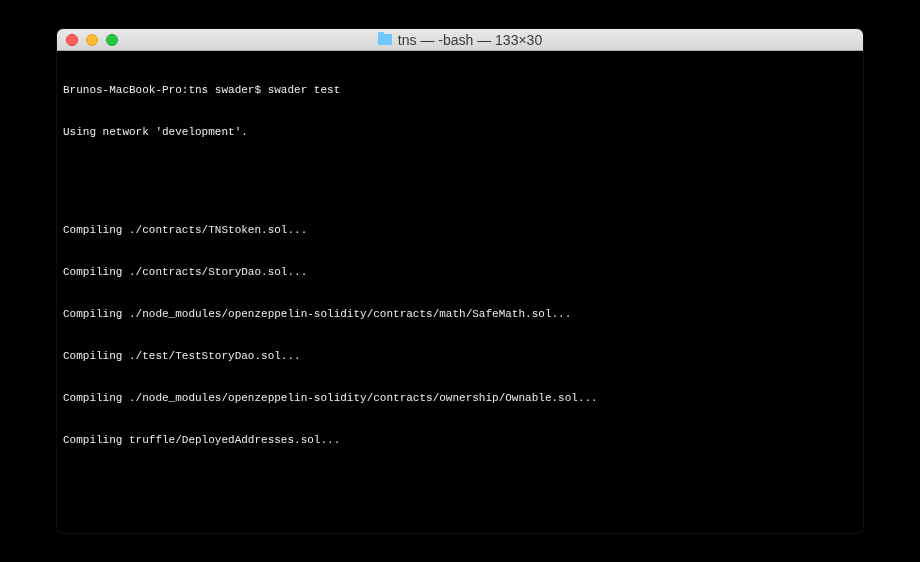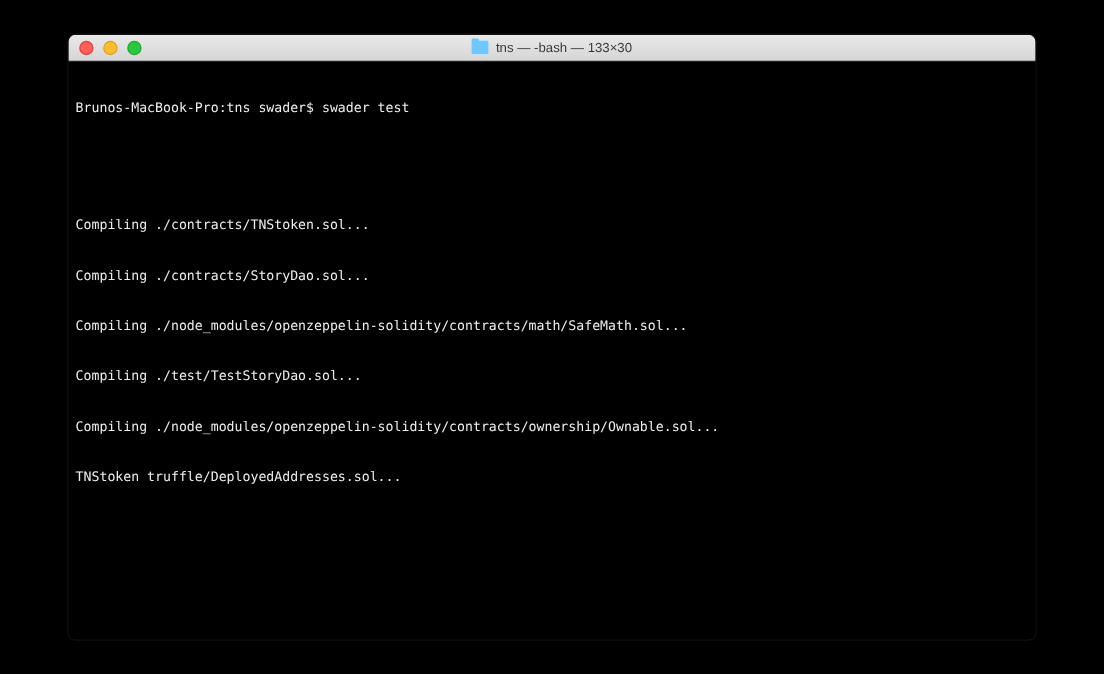--- a/index.html
+++ b/index.html
@@ -28,70 +28,71 @@
   }
   .traffic { display: flex; gap: 8px; margin-left: 9px; }
   .dot { width: 12px; height: 12px; border-radius: 50%; }
   .dot.close { background: #ff5f57; border: 0.5px solid #e14038; }
   .dot.min   { background: #ffbd2e; border: 0.5px solid #dfa023; }
   .dot.max   { background: #28c840; border: 0.5px solid #1ba92f; }
   .title {
     position: absolute; left: 0; right: 0;
     text-align: center;
     font-family: -apple-system, "Helvetica Neue", Arial, sans-serif;
-    font-size: 11px;
+    font-size: 14px;
     color: #3a3a3a;
     display: flex; justify-content: center; align-items: center; gap: 6px;
     pointer-events: none;
   }
   .folder-icon {
     width: 14px; height: 11px;
     background: #6ec7ff;
     border-radius: 1px;
     position: relative;
     display: inline-block;
   }
   .folder-icon::before {
     content: ""; position: absolute; top: -2px; left: 0;
     width: 6px; height: 3px; background: #6ec7ff; border-radius: 1px 1px 0 0;
   }
   .term {
     padding: 4px 6px;
     color: #ddd;
     white-space: pre;
   }
-  .white { color: #eee; }
+  .white { color: #eee; font-family: Liberation Mono, monospace; }
   .line { min-height: 14px; }
 </style>
 </head>
 <body>
 
 <div class="window">
   <div class="titlebar">
     <div class="traffic">
       <div class="dot close"></div>
       <div class="dot min"></div>
       <div class="dot max"></div>
     </div>
     <div class="title">
       <span class="folder-icon"></span>
       <span>tns — -bash — 133×30</span>
     </div>
   </div>
 
   <div class="term">
     <div class="line"><span class="white">Brunos-MacBook-Pro:tns swader$ </span><span class="white">swader test</span></div>
+    <div class="line white">Using network 'development'.</div>
     <div class="line"></div>
 
     <div class="line white">Compiling ./contracts/TNStoken.sol...</div>
     <div class="line white">Compiling ./contracts/StoryDao.sol...</div>
     <div class="line white">Compiling ./node_modules/openzeppelin-solidity/contracts/math/SafeMath.sol...</div>
     <div class="line white">Compiling ./test/TestStoryDao.sol...</div>
     <div class="line white">Compiling ./node_modules/openzeppelin-solidity/contracts/ownership/Ownable.sol...</div>
-    <div class="line white">TNStoken truffle/DeployedAddresses.sol...</div>
+    <div class="line white">Compiling truffle/DeployedAddresses.sol...</div>
 
     <div class="line"></div>
     
 
     
     
 
     
 
     

